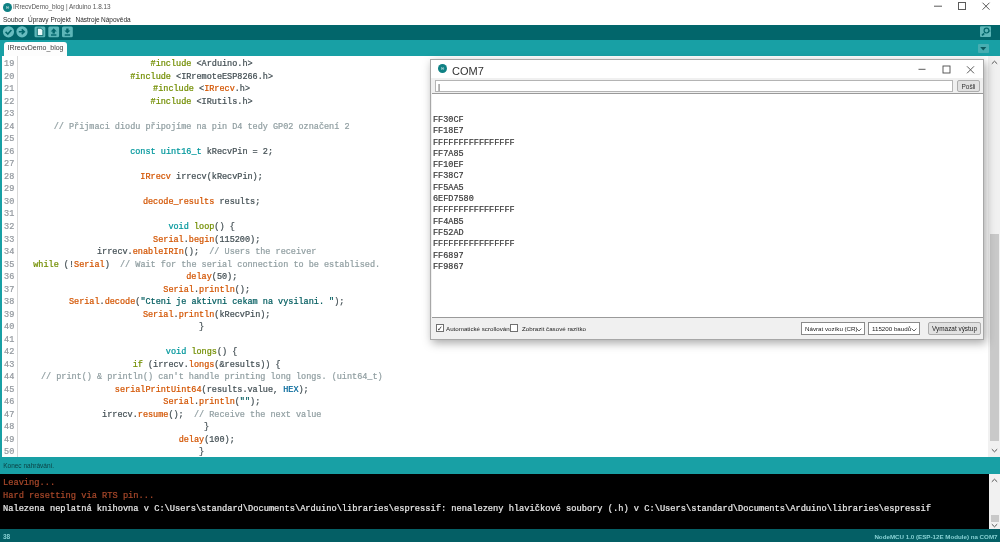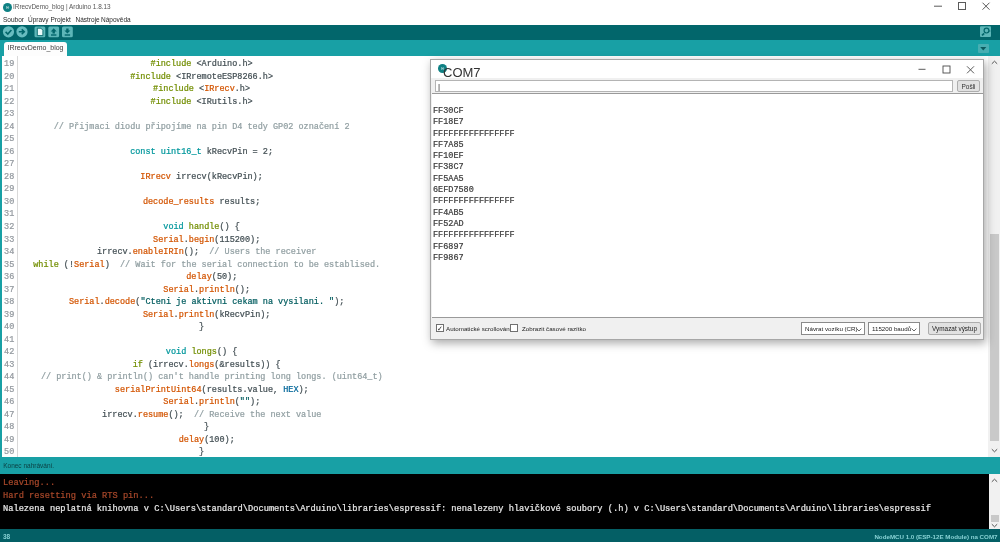--- a/index.html
+++ b/index.html
@@ -41,24 +41,24 @@
   #statusband span { position:absolute; left:3.2px; top:5px; font-size:6.5px; color:#0c4144; }
   #console { left:0; top:474px; width:989px; height:72px; background:#000; color:#e8e8e8; font-size:8.7px; line-height:13.2px; padding:3px 0 0 3px; }
   #console .err { color:#a8482a; }
   #bottombar { left:0; top:529px; width:1000px; height:13px; background:#045f65; }
   #bb-left { position:absolute; left:3px; top:3.5px; font-size:6.5px; font-weight:bold; color:#87d1d4; }
   #bb-right { position:absolute; right:2.5px; top:3.6px; font-size:6.2px; font-weight:bold; color:#87d1d4; }
 
   
   #serial { left:430px; top:59px; width:554px; height:281px; background:#f0f0f0; border:1px solid #a7a7a7; box-shadow:2px 3px 9px rgba(0,0,0,0.35); }
   #ser-title { position:absolute; left:0; top:0; width:100%; height:18px; background:#fff; }
-  #ser-name { position:absolute; left:12px; top:5px; font-size:13px; color:#333; }
+  #ser-name { position:absolute; left:21px; top:5px; font-size:11px; color:#333; }
   #ser-input { position:absolute; left:4px; top:20px; width:518px; height:12px; background:#fff; border:1px solid #b4b4b4; }
   #ser-send { position:absolute; left:526px; top:20px; width:23px; height:12px; background:#e1e1e1; border:1px solid #adadad; border-radius:2px; font-size:6.5px; color:#333; text-align:center; line-height:11px; }
-  #ser-out { position:absolute; left:1px; top:33px; width:551px; height:225px; background:#fff; border-top:1px solid #9a9a9a; border-bottom:1px solid #9a9a9a; padding:12px 0 0 1px; font-size:8.5px; line-height:11.3px; color:#3c3c3c; }
+  #ser-out { position:absolute; left:1px; top:33px; width:551px; height:225px; background:#fff; border-top:1px solid #9a9a9a; border-bottom:1px solid #9a9a9a; padding:21px 0 0 1px; font-size:8.5px; line-height:11.3px; color:#3c3c3c; }
   #ser-bottom { position:absolute; left:0; top:259px; width:552px; height:20px; background:#f0f0f0; font-size:6.2px; color:#222; }
   .cb { position:absolute; top:5px; width:8px; height:8px; background:#fff; border:1px solid #707070; font-size:7px; line-height:8px; text-align:center; color:#222; }
   .combo { position:absolute; top:3px; height:13px; background:#fff; border:1px solid #8a8a8a; font-size:6.2px; color:#222; line-height:12px; padding-left:3px; }
   #ser-clear { position:absolute; top:3px; left:497px; width:53px; height:13px; background:#e1e1e1; border:1px solid #adadad; border-radius:2px; font-size:6.4px; color:#222; text-align:center; line-height:12px; }
 </style>
 </head>
 <body>
 
   <div class="abs" id="titlebar"></div>
   <svg class="abs" style="left:3px; top:2.5px;" width="9" height="9" viewBox="0 0 9 9">
@@ -148,21 +148,21 @@
 <span class="pp">#include</span> &lt;IRutils.h&gt;
 
 <span class="cm">// Přijmaci diodu připojíme na pin D4 tedy GP02 označení 2</span>
 
 <span class="kw">const</span> <span class="kw">uint16_t</span> kRecvPin = 2;
 
 <span class="cl">IRrecv</span> irrecv(kRecvPin);
 
 <span class="cl">decode_results</span> results;
 
-<span class="kw">void</span> <span class="pp">handle</span>() {
+<span class="kw">void</span> <span class="pp">loop</span>() {
   <span class="cl">Serial</span>.<span class="fn">begin</span>(115200);
   irrecv.<span class="fn">enableIRIn</span>();  <span class="cm">// Users the receiver</span>
   <span class="pp">while</span> (!<span class="cl">Serial</span>)  <span class="cm">// Wait for the serial connection to be establised.</span>
     <span class="fn">delay</span>(50);
   <span class="cl">Serial</span>.<span class="fn">println</span>();
   <span class="cl">Serial</span>.<span class="fn">decode</span>(<span class="st">"Cteni je aktivni cekam na vysilani. "</span>);
   <span class="cl">Serial</span>.<span class="fn">println</span>(kRecvPin);
 }
 
 <span class="kw">void</span> <span class="pp">longs</span>() {

